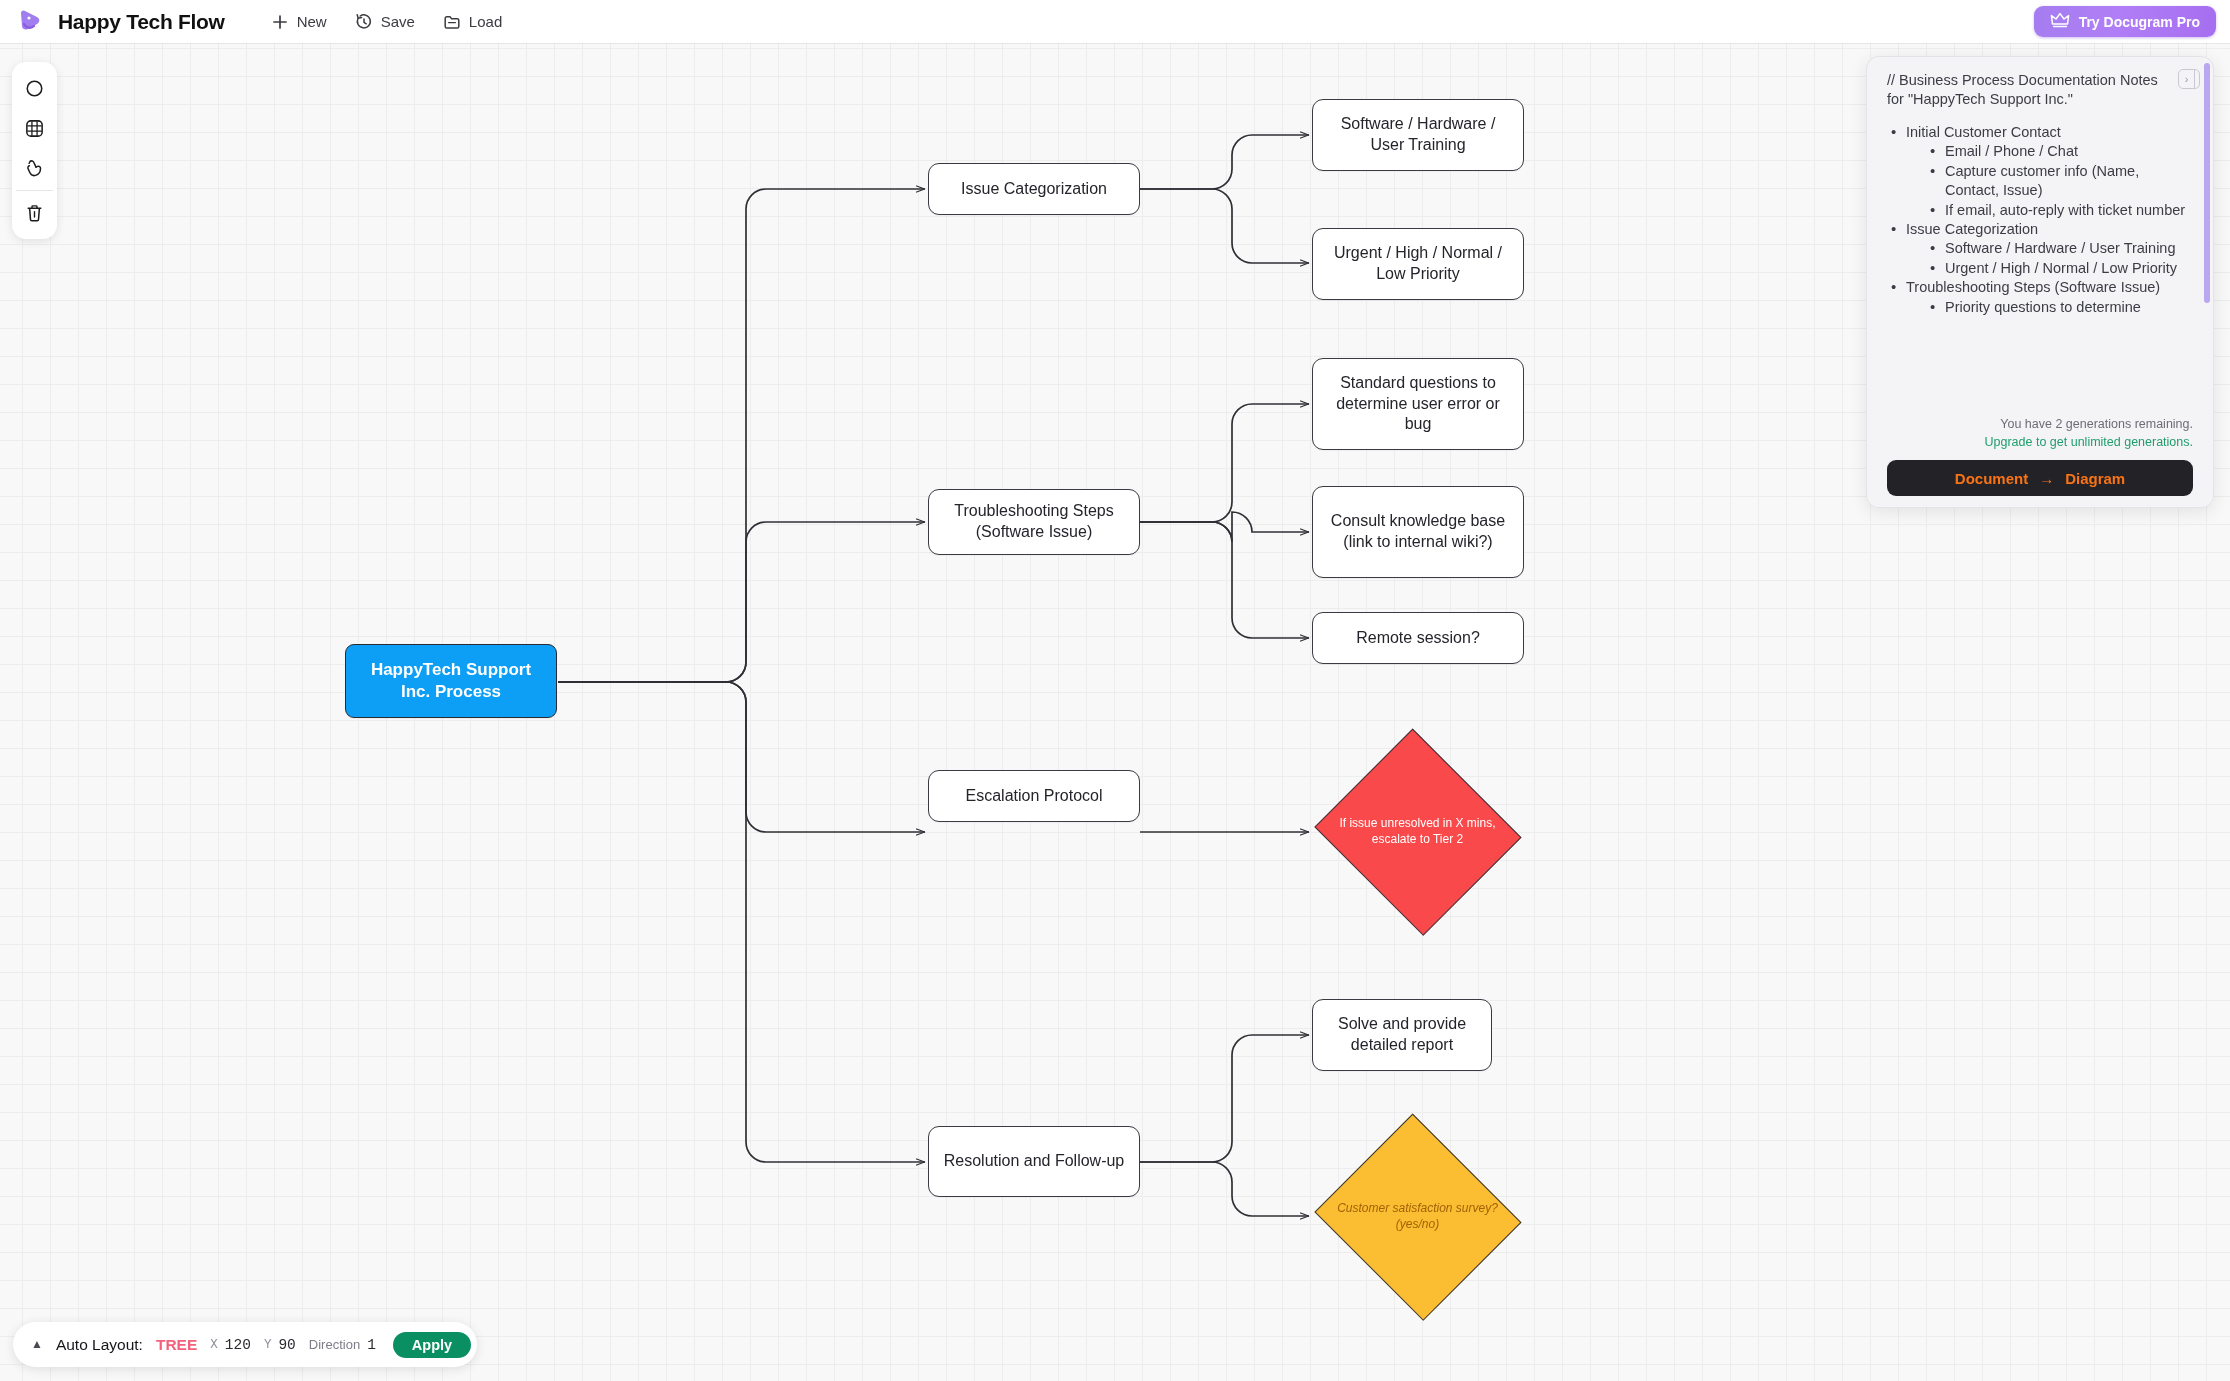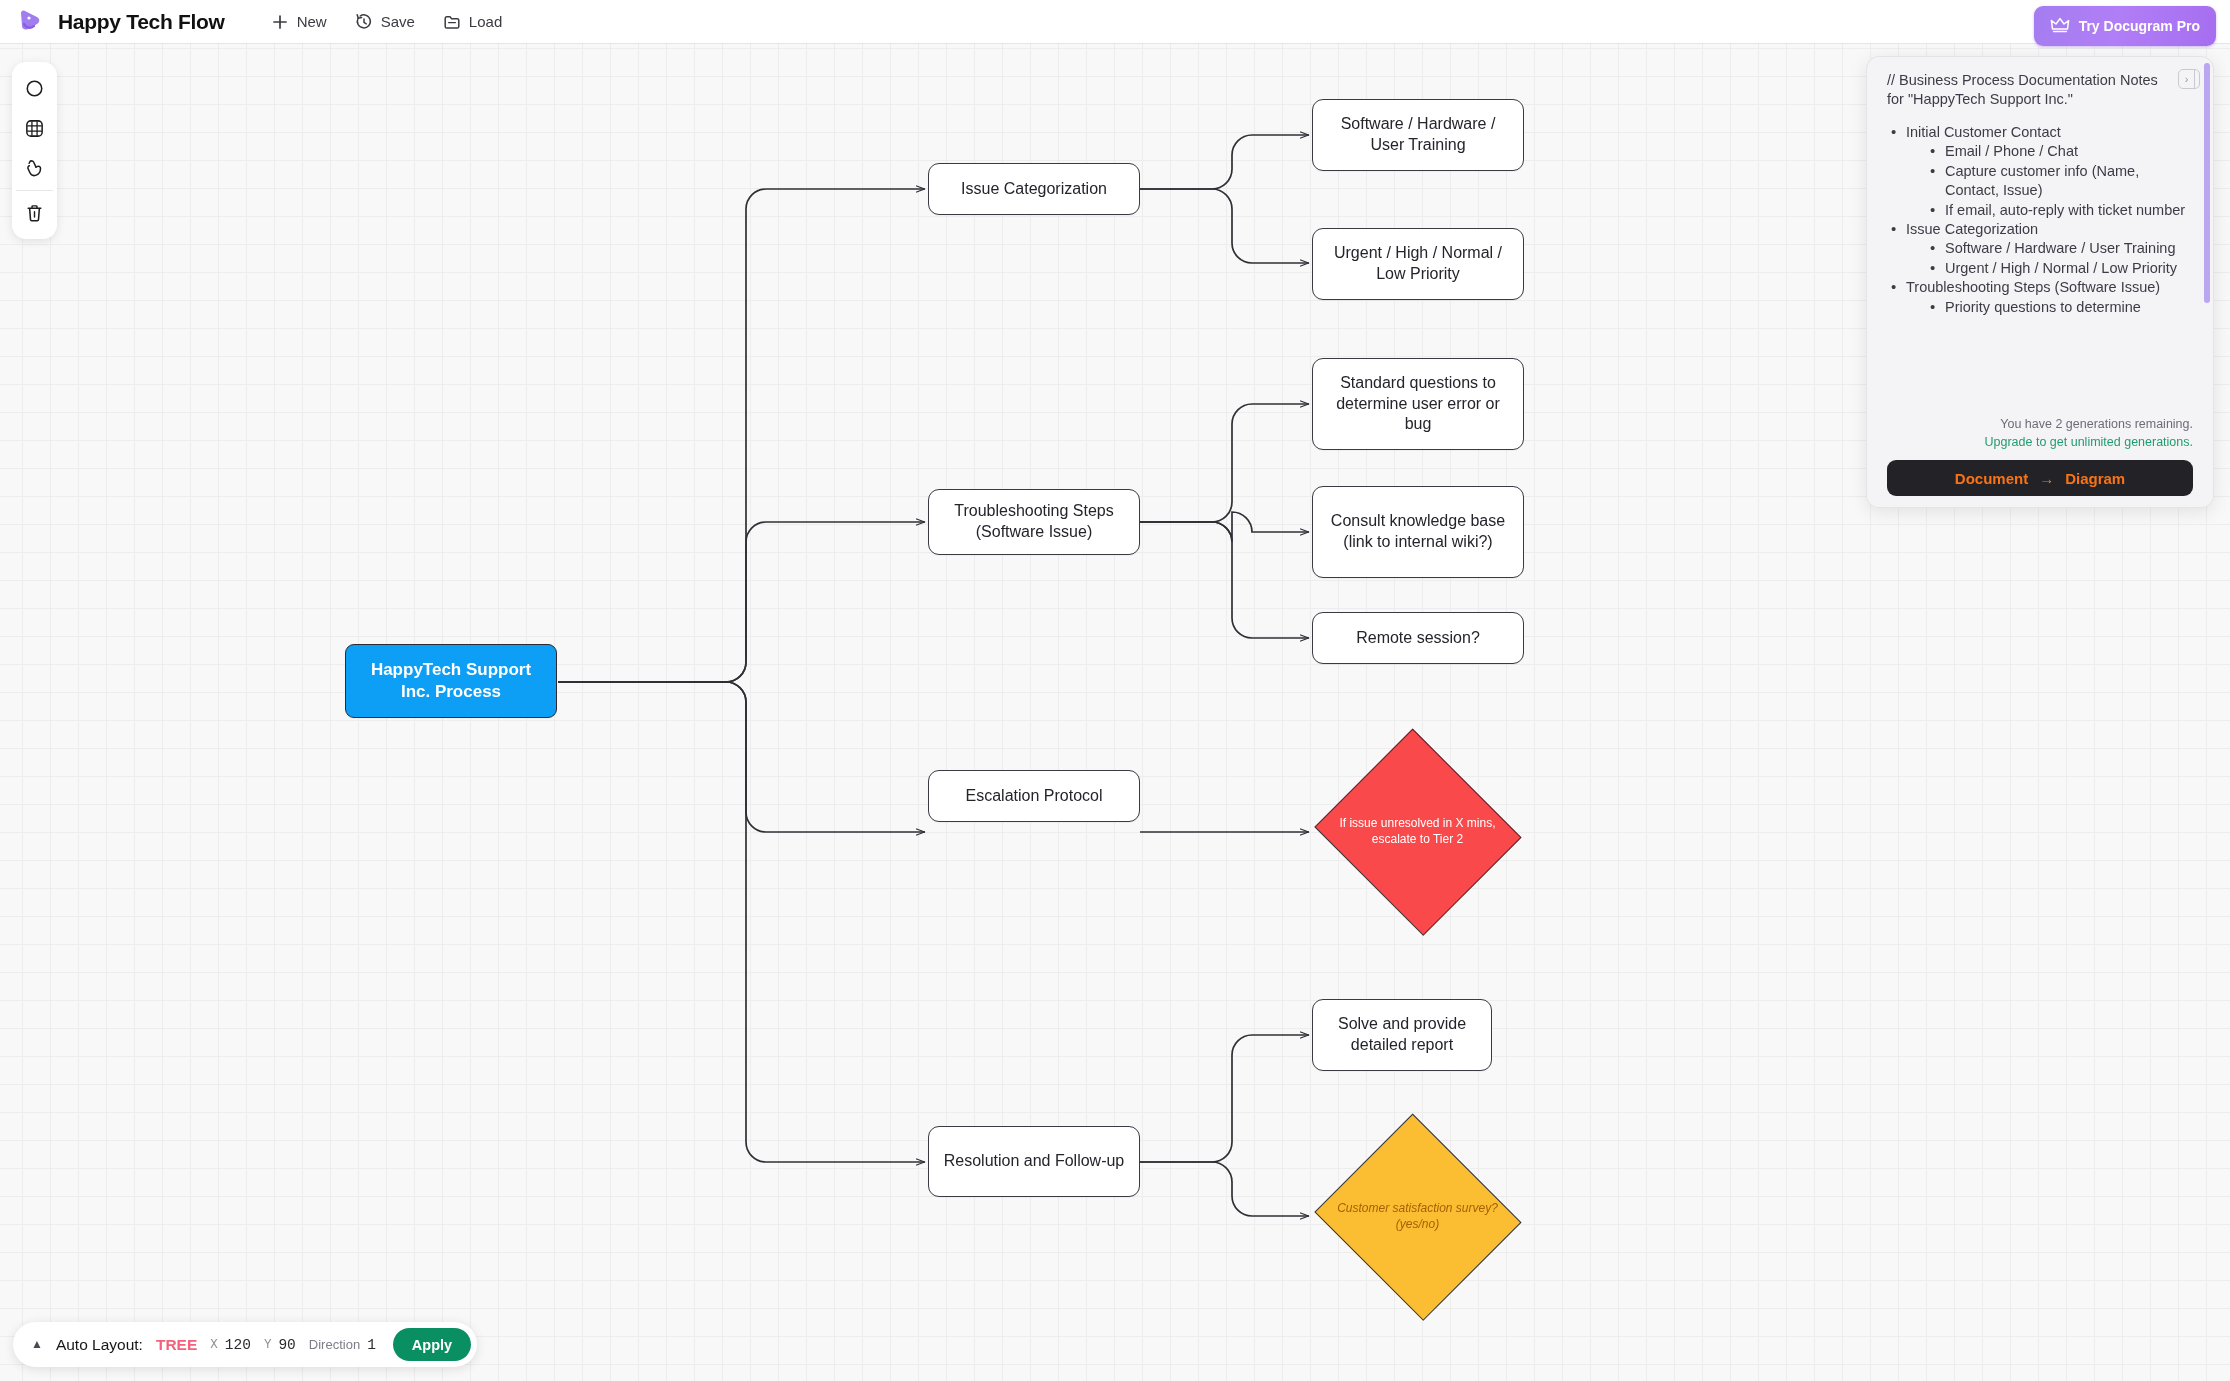--- a/index.html
+++ b/index.html
@@ -35,21 +35,21 @@
     white-space:nowrap;
   }
   .tb-actions { display:flex; align-items:center; margin-left:36px; gap:8px; }
   .tb-btn {
     display:flex; align-items:center; gap:8px; padding:6px 10px; border-radius:8px;
     color:#3b3b42; font-size:15px; cursor:pointer; background:transparent; border:none;
     font-family:"Liberation Sans", sans-serif;
   }
   .tb-ico { width:18px; height:18px; display:block; }
   #try-pro {
-    position:absolute; right:14px; top:6px; height:40px;
+    position:absolute; right:14px; top:6px; height:31px;
     background: linear-gradient(100deg,#a57df0,#b07ef6 45%, #a66ef0);
     color:#fff; border-radius:9px; display:flex; align-items:center; gap:9px;
     padding:0 16px; font-size:14px; font-weight:bold; cursor:pointer;
     box-shadow: 0 1px 3px rgba(140,90,220,.4);
   }
 
   
   #tools {
     position:absolute; left:12px; top:62px; width:45px;
     background:#fff; border-radius:14px; padding:6px 0;
@@ -142,21 +142,21 @@
     box-shadow: 0 2px 11px rgba(0,0,0,.11);
   }
   #autobar .caret { font-size:12px; color:#4a4a52; transform:translateY(-1px); cursor:pointer; }
   #autobar .al-label { font-size:15.5px; font-weight:normal; color:#16161a; }
   #autobar .al-mode { font-size:15.5px; font-weight:bold; color:#f4617c; }
   .field { display:flex; align-items:center; gap:7px; }
   .field .k { font-size:12.5px; color:#8e8e99; font-family:"Liberation Mono", monospace; }
   .field .v { font-size:14.5px; color:#2a2a31; font-family:"Liberation Mono", monospace; }
   .field .k.word { font-family:"Liberation Sans", sans-serif; font-size:13px; color:#7d7d88; }
   #apply-btn {
-    background:#0a8f63; color:#fff; border-radius:20px; height:33px; padding:0 19px;
+    background:#0a8f63; color:#fff; border-radius:20px; height:26px; padding:0 19px;
     display:flex; align-items:center; font-size:14.5px; font-weight:bold; cursor:pointer;
     margin-left:4px;
   }
 </style>
 </head>
 <body>
 
 <div id="app">
 
   <div id="canvas"></div>

